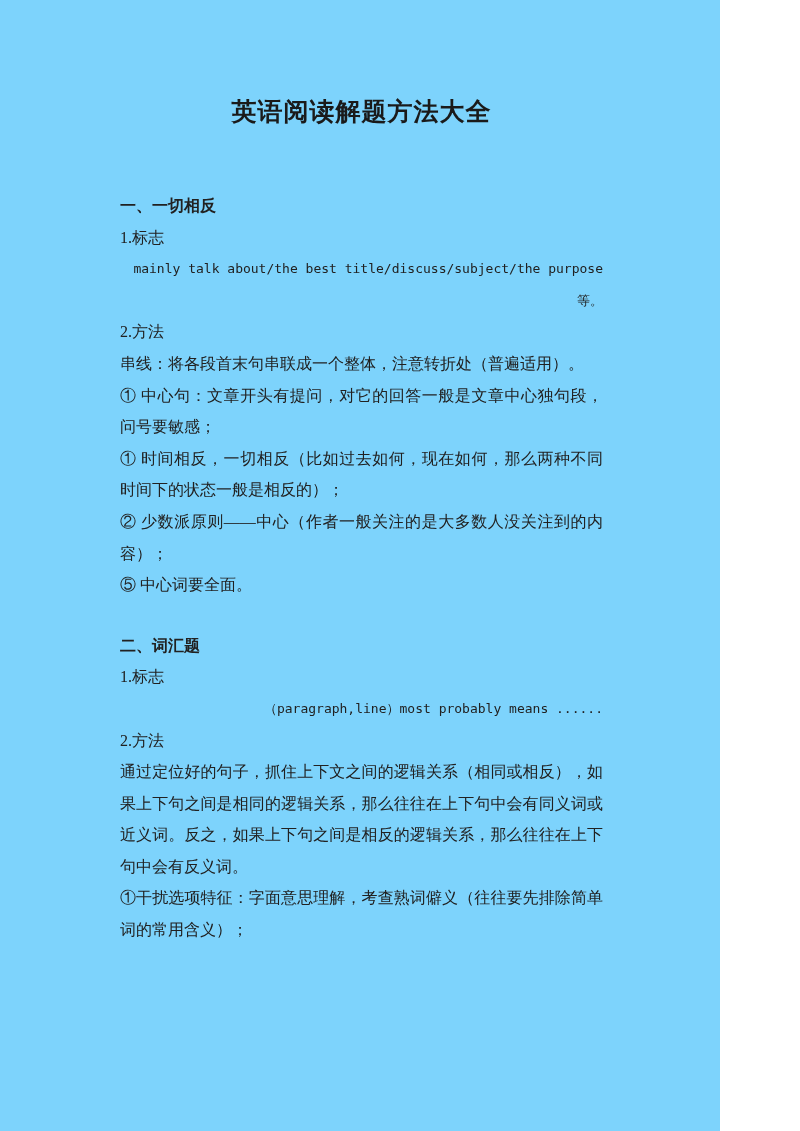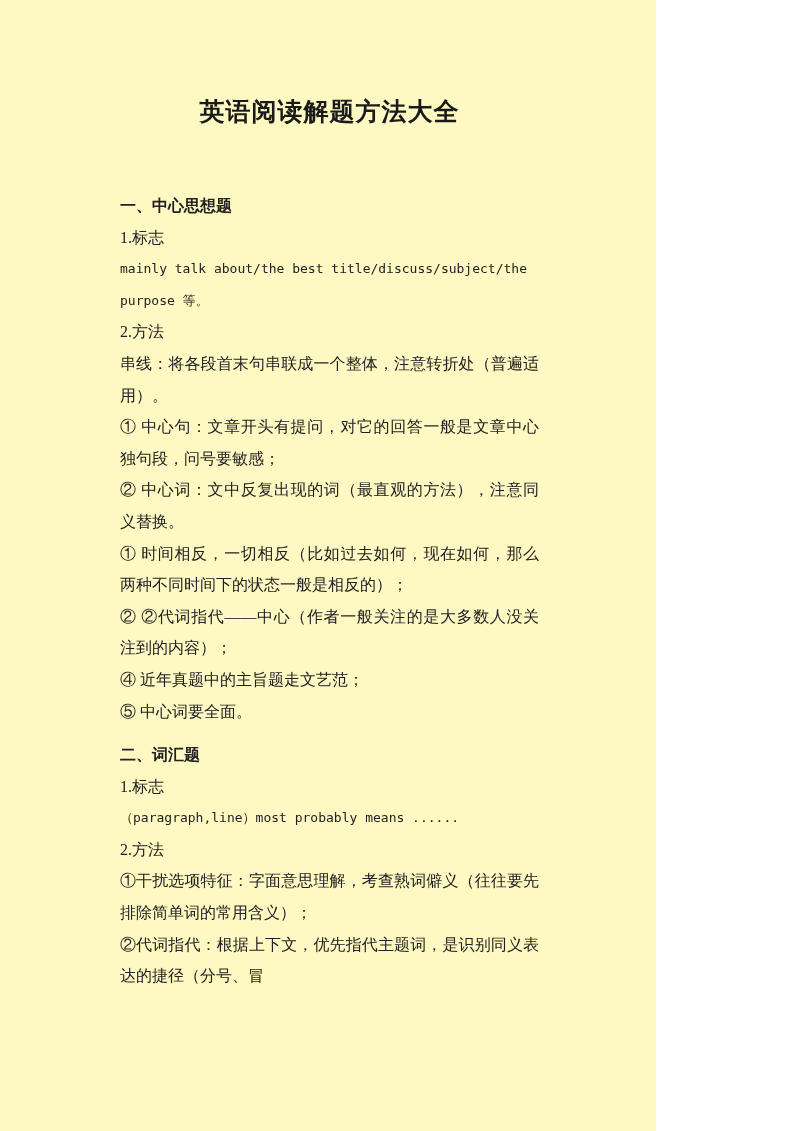--- a/index.html
+++ b/index.html
@@ -3,24 +3,24 @@
 <meta charset="utf-8">
 <style>
   html, body {
     margin: 0;
     padding: 0;
     background: #ffffff;
   }
   .page {
     position: relative;
     box-sizing: border-box;
-    width: 656px;
+    width: 720px;
     height: 1131px;
     margin: 0;
-    background: #fef9c3;
+    background: #7dd3fc;
     color: #212121;
     padding: 92px 117px 0 120px;
     overflow: hidden;
     font-family: "Liberation Serif", "DejaVu Serif", serif;
     font-size: 16px;
   }
   .doc-title {
     margin: 0 0 60px 0;
     font-family: "Liberation Sans", "DejaVu Sans", sans-serif;
     font-weight: 700;
@@ -37,51 +37,49 @@
     margin: 0;
     line-height: 31.6px;
     text-align: justify;
     text-justify: inter-ideograph;
   }
   p.heading {
     font-weight: 700;
     text-align: left;
   }
   .sec-vocab {
-    margin-top: 12px;
+    margin-top: 29px;
   }
   p.mono {
     font-family: "DejaVu Sans Mono", "Liberation Mono", monospace;
     font-size: 13px;
-    text-align: left;
+    text-align: right;
   }
 </style>
 </head>
 <body>
 
 <div class="page">
 
   <h1 class="doc-title">英语阅读解题方法大全</h1>
 
   <section class="sec-main-idea">
-    <p class="heading">一、中心思想题</p>
+    <p class="heading">一、一切相反</p>
     <p>1.标志</p>
     <p class="mono">mainly talk about/the best title/discuss/subject/the purpose 等。</p>
     <p>2.方法</p>
     <p>串线：将各段首末句串联成一个整体，注意转折处（普遍适用）。</p>
     <p>① 中心句：文章开头有提问，对它的回答一般是文章中心独句段，问号要敏感；</p>
-    <p>② 中心词：文中反复出现的词（最直观的方法），注意同义替换。</p>
     <p>① 时间相反，一切相反（比如过去如何，现在如何，那么两种不同时间下的状态一般是相反的）；</p>
-    <p>② ②代词指代——中心（作者一般关注的是大多数人没关注到的内容）；</p>
-    <p>④ 近年真题中的主旨题走文艺范；</p>
+    <p>② 少数派原则——中心（作者一般关注的是大多数人没关注到的内容）；</p>
     <p>⑤ 中心词要全面。</p>
   </section>
 
   <section class="sec-vocab">
     <p class="heading">二、词汇题</p>
     <p>1.标志</p>
     <p class="mono">（paragraph,line）most probably means ......</p>
     <p>2.方法</p>
+    <p>通过定位好的句子，抓住上下文之间的逻辑关系（相同或相反），如果上下句之间是相同的逻辑关系，那么往往在上下句中会有同义词或近义词。反之，如果上下句之间是相反的逻辑关系，那么往往在上下句中会有反义词。</p>
     <p>①干扰选项特征：字面意思理解，考查熟词僻义（往往要先排除简单词的常用含义）；</p>
-    <p>②代词指代：根据上下文，优先指代主题词，是识别同义表达的捷径（分号、冒</p>
   </section>
 
 </div>
 
 </body></html>

